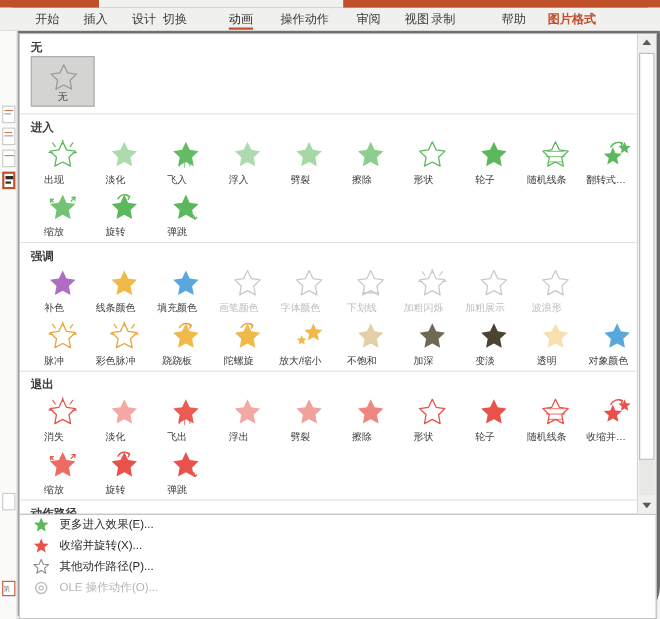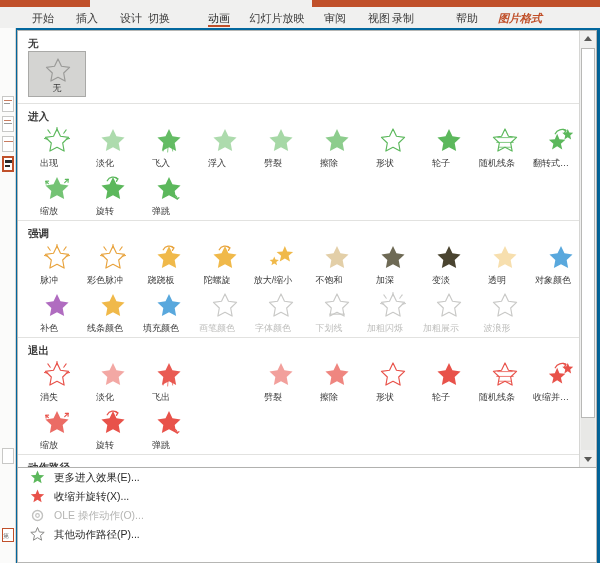--- a/index.html
+++ b/index.html
@@ -3,21 +3,21 @@
 <meta charset="utf-8">
 <style>
   * { box-sizing: border-box; }
   html, body {
     margin: 0; padding: 0;
     width: 600px; height: 563px;
     overflow: hidden;
     background: #ffffff;
     font-family: "Liberation Sans", "DejaVu Sans", sans-serif;
   }
-  #root { position: relative; width: 600px; height: 563px; background: #0369a1; }
+  #root { position: relative; width: 600px; height: 563px; background: #737373; border-radius: 30px; }
 
   
   .bg-accent-top {
     position: absolute; left: 0; top: 0; width: 600px; height: 7px;
     background: #c0502a;
   }
   .bg-accent-top .gap {
     position: absolute; top: 0; height: 7px; background: #f0f0ef;
   }
   .bg-left-strip {
@@ -45,21 +45,21 @@
   .tab {
     position: absolute; top: 2px; height: 19px; line-height: 19px;
     font-size: 11px; color: #3b3b3b; text-align: center;
     white-space: nowrap; cursor: default;
   }
   .tab.active { color: #1f1f1f; }
   .tab.active::after {
     content: ""; position: absolute; left: 50%; transform: translateX(-50%);
     bottom: 1px; width: 22px; height: 2px; background: #c0502a;
   }
-  .tab.contextual { color: #c0502a; font-weight: bold; font-style: italic; }
+  .tab.contextual { color: #c0502a; font-weight: bold; }
 
   
   .gallery {
     position: absolute; left: 17px; top: 30px;
     width: 580px; height: 438px;
     background: #ffffff;
     border: 1px solid #b6b6b4;
     box-shadow: 1px 1px 3px rgba(0,0,0,0.18);
   }
   .gallery-inner {
@@ -186,21 +186,21 @@
     <div class="bg-thumb" style="top:500px;height:14px;border-color:#c0502a;"></div>
     <div class="bg-num" style="left:3px;top:505px;">第</div>
   </div>
 
   <div class="tabbar">
       <div class="tab" style="left: 26px; width: 34px;">开始</div>
       <div class="tab" style="left: 70px; width: 34px;">插入</div>
       <div class="tab" style="left: 114px; width: 34px;">设计</div>
       <div class="tab" style="left: 142px; width: 34px;">切换</div>
       <div class="tab active" style="left: 202px; width: 34px;">动画</div>
-      <div class="tab" style="left: 246px; width: 62px;">幻灯片放映</div>
+      <div class="tab" style="left: 246px; width: 62px;">操作动作</div>
       <div class="tab" style="left: 318px; width: 34px;">审阅</div>
       <div class="tab" style="left: 362px; width: 34px;">视图</div>
       <div class="tab" style="left: 386px; width: 34px;">录制</div>
       <div class="tab" style="left: 450px; width: 34px;">帮助</div>
       <div class="tab contextual" style="left: 494px; width: 52px;">图片格式</div>
     </div>
 
   <div class="gallery">
     <div class="gallery-inner">
       <div id="groups">
@@ -332,20 +332,84 @@
                   </svg></span>
                 <span class="lbl">弹跳</span>
               </div>
             </div>
           </div>
           <div class="group group-sep">
             <div class="group-title">强调</div>
             <div class="row">
               <div class="cell" style="left: 10px;">
                 <span class="ico"><svg viewBox="0 0 28 27" width="28" height="26">
+                    <path d="M14 2 L17.6 9.6 L26 10.8 L19.9 16.6 L21.4 25 L14 21 L6.6 25 L8.1 16.6 L2 10.8 L10.4 9.6 Z" fill="#b06cc0" stroke="none" stroke-width="1.2" opacity="1" stroke-linejoin="round"></path>
+                  </svg></span>
+                <span class="lbl">补色</span>
+              </div>
+              <div class="cell" style="left: 66px;">
+                <span class="ico"><svg viewBox="0 0 28 27" width="28" height="26">
+                    <path d="M14 2 L17.6 9.6 L26 10.8 L19.9 16.6 L21.4 25 L14 21 L6.6 25 L8.1 16.6 L2 10.8 L10.4 9.6 Z" fill="#f0b94a" stroke="none" stroke-width="1.2" opacity="1" stroke-linejoin="round"></path>
+                  </svg></span>
+                <span class="lbl">线条颜色</span>
+              </div>
+              <div class="cell" style="left: 122px;">
+                <span class="ico"><svg viewBox="0 0 28 27" width="28" height="26">
+                    <path d="M14 2 L17.6 9.6 L26 10.8 L19.9 16.6 L21.4 25 L14 21 L6.6 25 L8.1 16.6 L2 10.8 L10.4 9.6 Z" fill="#59a8dd" stroke="none" stroke-width="1.2" opacity="1" stroke-linejoin="round"></path>
+                  </svg></span>
+                <span class="lbl">填充颜色</span>
+              </div>
+              <div class="cell disabled" style="left: 178px;">
+                <span class="ico"><svg viewBox="0 0 28 27" width="28" height="26">
+                    <path d="M14 2 L17.6 9.6 L26 10.8 L19.9 16.6 L21.4 25 L14 21 L6.6 25 L8.1 16.6 L2 10.8 L10.4 9.6 Z" fill="none" stroke="#c9c9c7" stroke-width="1.2" opacity="1" stroke-linejoin="round"></path>
+                  </svg></span>
+                <span class="lbl">画笔颜色</span>
+              </div>
+              <div class="cell disabled" style="left: 234px;">
+                <span class="ico"><svg viewBox="0 0 28 27" width="28" height="26">
+                    <path d="M14 2 L17.6 9.6 L26 10.8 L19.9 16.6 L21.4 25 L14 21 L6.6 25 L8.1 16.6 L2 10.8 L10.4 9.6 Z" fill="none" stroke="#c9c9c7" stroke-width="1.2" opacity="1" stroke-linejoin="round"></path>
+                  </svg></span>
+                <span class="lbl">字体颜色</span>
+              </div>
+              <div class="cell disabled" style="left: 290px;">
+                <span class="ico"><svg viewBox="0 0 28 27" width="28" height="26">
+                    <path d="M14 2 L17.6 9.6 L26 10.8 L19.9 16.6 L21.4 25 L14 21 L6.6 25 L8.1 16.6 L2 10.8 L10.4 9.6 Z" fill="none" stroke="#c9c9c7" stroke-width="1.2" opacity="1" stroke-linejoin="round"></path>
+                    <line x1="6" y1="23" x2="22" y2="23" stroke="#c9c9c7" stroke-width="1.2"></line>
+                  </svg></span>
+                <span class="lbl">下划线</span>
+              </div>
+              <div class="cell disabled" style="left: 346px;">
+                <span class="ico"><svg viewBox="0 0 28 27" width="28" height="26">
+                    <path d="M14 2 L17.6 9.6 L26 10.8 L19.9 16.6 L21.4 25 L14 21 L6.6 25 L8.1 16.6 L2 10.8 L10.4 9.6 Z" fill="none" stroke="#c9c9c7" stroke-width="1.2" opacity="1" stroke-linejoin="round"></path>
+                    <g stroke="#c9c9c7" stroke-width="1.1" stroke-linecap="round">
+                      <line x1="14" y1="0.5" x2="14" y2="4"></line>
+                      <line x1="4.5" y1="3" x2="7" y2="6.5"></line>
+                      <line x1="23.5" y1="3" x2="21" y2="6.5"></line>
+                      <line x1="1" y1="12" x2="4.5" y2="12.6"></line>
+                      <line x1="27" y1="12" x2="23.5" y2="12.6"></line>
+                    </g>
+                  </svg></span>
+                <span class="lbl">加粗闪烁</span>
+              </div>
+              <div class="cell disabled" style="left: 402px;">
+                <span class="ico"><svg viewBox="0 0 28 27" width="28" height="26">
+                    <path d="M14 2 L17.6 9.6 L26 10.8 L19.9 16.6 L21.4 25 L14 21 L6.6 25 L8.1 16.6 L2 10.8 L10.4 9.6 Z" fill="none" stroke="#c9c9c7" stroke-width="1.2" opacity="1" stroke-linejoin="round"></path>
+                  </svg></span>
+                <span class="lbl">加粗展示</span>
+              </div>
+              <div class="cell disabled" style="left: 458px;">
+                <span class="ico"><svg viewBox="0 0 28 27" width="28" height="26">
+                    <path d="M14 2 L17.6 9.6 L26 10.8 L19.9 16.6 L21.4 25 L14 21 L6.6 25 L8.1 16.6 L2 10.8 L10.4 9.6 Z" fill="none" stroke="#c9c9c7" stroke-width="1.2" opacity="1" stroke-linejoin="round"></path>
+                  </svg></span>
+                <span class="lbl">波浪形</span>
+              </div>
+            </div>
+            <div class="row">
+              <div class="cell" style="left: 10px;">
+                <span class="ico"><svg viewBox="0 0 28 27" width="28" height="26">
                     <path d="M14 2 L17.6 9.6 L26 10.8 L19.9 16.6 L21.4 25 L14 21 L6.6 25 L8.1 16.6 L2 10.8 L10.4 9.6 Z" fill="none" stroke="#e8a33d" stroke-width="1.2" opacity="1" stroke-linejoin="round"></path>
                     <g stroke="#e8a33d" stroke-width="1.1" stroke-linecap="round">
                       <line x1="14" y1="0.5" x2="14" y2="4"></line>
                       <line x1="4.5" y1="3" x2="7" y2="6.5"></line>
                       <line x1="23.5" y1="3" x2="21" y2="6.5"></line>
                       <line x1="1" y1="12" x2="4.5" y2="12.6"></line>
                       <line x1="27" y1="12" x2="23.5" y2="12.6"></line>
                     </g>
                   </svg></span>
                 <span class="lbl">脉冲</span>
@@ -410,84 +474,20 @@
                   </svg></span>
                 <span class="lbl">透明</span>
               </div>
               <div class="cell" style="left: 514px;">
                 <span class="ico"><svg viewBox="0 0 28 27" width="28" height="26">
                     <path d="M14 2 L17.6 9.6 L26 10.8 L19.9 16.6 L21.4 25 L14 21 L6.6 25 L8.1 16.6 L2 10.8 L10.4 9.6 Z" fill="#59a8dd" stroke="none" stroke-width="1.2" opacity="1" stroke-linejoin="round"></path>
                   </svg></span>
                 <span class="lbl">对象颜色</span>
               </div>
             </div>
-            <div class="row">
-              <div class="cell" style="left: 10px;">
-                <span class="ico"><svg viewBox="0 0 28 27" width="28" height="26">
-                    <path d="M14 2 L17.6 9.6 L26 10.8 L19.9 16.6 L21.4 25 L14 21 L6.6 25 L8.1 16.6 L2 10.8 L10.4 9.6 Z" fill="#b06cc0" stroke="none" stroke-width="1.2" opacity="1" stroke-linejoin="round"></path>
-                  </svg></span>
-                <span class="lbl">补色</span>
-              </div>
-              <div class="cell" style="left: 66px;">
-                <span class="ico"><svg viewBox="0 0 28 27" width="28" height="26">
-                    <path d="M14 2 L17.6 9.6 L26 10.8 L19.9 16.6 L21.4 25 L14 21 L6.6 25 L8.1 16.6 L2 10.8 L10.4 9.6 Z" fill="#f0b94a" stroke="none" stroke-width="1.2" opacity="1" stroke-linejoin="round"></path>
-                  </svg></span>
-                <span class="lbl">线条颜色</span>
-              </div>
-              <div class="cell" style="left: 122px;">
-                <span class="ico"><svg viewBox="0 0 28 27" width="28" height="26">
-                    <path d="M14 2 L17.6 9.6 L26 10.8 L19.9 16.6 L21.4 25 L14 21 L6.6 25 L8.1 16.6 L2 10.8 L10.4 9.6 Z" fill="#59a8dd" stroke="none" stroke-width="1.2" opacity="1" stroke-linejoin="round"></path>
-                  </svg></span>
-                <span class="lbl">填充颜色</span>
-              </div>
-              <div class="cell disabled" style="left: 178px;">
-                <span class="ico"><svg viewBox="0 0 28 27" width="28" height="26">
-                    <path d="M14 2 L17.6 9.6 L26 10.8 L19.9 16.6 L21.4 25 L14 21 L6.6 25 L8.1 16.6 L2 10.8 L10.4 9.6 Z" fill="none" stroke="#c9c9c7" stroke-width="1.2" opacity="1" stroke-linejoin="round"></path>
-                  </svg></span>
-                <span class="lbl">画笔颜色</span>
-              </div>
-              <div class="cell disabled" style="left: 234px;">
-                <span class="ico"><svg viewBox="0 0 28 27" width="28" height="26">
-                    <path d="M14 2 L17.6 9.6 L26 10.8 L19.9 16.6 L21.4 25 L14 21 L6.6 25 L8.1 16.6 L2 10.8 L10.4 9.6 Z" fill="none" stroke="#c9c9c7" stroke-width="1.2" opacity="1" stroke-linejoin="round"></path>
-                  </svg></span>
-                <span class="lbl">字体颜色</span>
-              </div>
-              <div class="cell disabled" style="left: 290px;">
-                <span class="ico"><svg viewBox="0 0 28 27" width="28" height="26">
-                    <path d="M14 2 L17.6 9.6 L26 10.8 L19.9 16.6 L21.4 25 L14 21 L6.6 25 L8.1 16.6 L2 10.8 L10.4 9.6 Z" fill="none" stroke="#c9c9c7" stroke-width="1.2" opacity="1" stroke-linejoin="round"></path>
-                    <line x1="6" y1="23" x2="22" y2="23" stroke="#c9c9c7" stroke-width="1.2"></line>
-                  </svg></span>
-                <span class="lbl">下划线</span>
-              </div>
-              <div class="cell disabled" style="left: 346px;">
-                <span class="ico"><svg viewBox="0 0 28 27" width="28" height="26">
-                    <path d="M14 2 L17.6 9.6 L26 10.8 L19.9 16.6 L21.4 25 L14 21 L6.6 25 L8.1 16.6 L2 10.8 L10.4 9.6 Z" fill="none" stroke="#c9c9c7" stroke-width="1.2" opacity="1" stroke-linejoin="round"></path>
-                    <g stroke="#c9c9c7" stroke-width="1.1" stroke-linecap="round">
-                      <line x1="14" y1="0.5" x2="14" y2="4"></line>
-                      <line x1="4.5" y1="3" x2="7" y2="6.5"></line>
-                      <line x1="23.5" y1="3" x2="21" y2="6.5"></line>
-                      <line x1="1" y1="12" x2="4.5" y2="12.6"></line>
-                      <line x1="27" y1="12" x2="23.5" y2="12.6"></line>
-                    </g>
-                  </svg></span>
-                <span class="lbl">加粗闪烁</span>
-              </div>
-              <div class="cell disabled" style="left: 402px;">
-                <span class="ico"><svg viewBox="0 0 28 27" width="28" height="26">
-                    <path d="M14 2 L17.6 9.6 L26 10.8 L19.9 16.6 L21.4 25 L14 21 L6.6 25 L8.1 16.6 L2 10.8 L10.4 9.6 Z" fill="none" stroke="#c9c9c7" stroke-width="1.2" opacity="1" stroke-linejoin="round"></path>
-                  </svg></span>
-                <span class="lbl">加粗展示</span>
-              </div>
-              <div class="cell disabled" style="left: 458px;">
-                <span class="ico"><svg viewBox="0 0 28 27" width="28" height="26">
-                    <path d="M14 2 L17.6 9.6 L26 10.8 L19.9 16.6 L21.4 25 L14 21 L6.6 25 L8.1 16.6 L2 10.8 L10.4 9.6 Z" fill="none" stroke="#c9c9c7" stroke-width="1.2" opacity="1" stroke-linejoin="round"></path>
-                  </svg></span>
-                <span class="lbl">波浪形</span>
-              </div>
-            </div>
           </div>
           <div class="group group-sep">
             <div class="group-title">退出</div>
             <div class="row">
               <div class="cell" style="left: 10px;">
                 <span class="ico"><svg viewBox="0 0 28 27" width="28" height="26">
                     <path d="M14 2 L17.6 9.6 L26 10.8 L19.9 16.6 L21.4 25 L14 21 L6.6 25 L8.1 16.6 L2 10.8 L10.4 9.6 Z" fill="none" stroke="#e8524a" stroke-width="1.2" opacity="1" stroke-linejoin="round"></path>
                     <g stroke="#e8524a" stroke-width="1.1" stroke-linecap="round">
                       <line x1="14" y1="0.5" x2="14" y2="4"></line>
                       <line x1="4.5" y1="3" x2="7" y2="6.5"></line>
@@ -507,20 +507,26 @@
               <div class="cell" style="left: 122px;">
                 <span class="ico"><svg viewBox="0 0 28 27" width="28" height="26">
                     <path d="M14 2 L17.6 9.6 L26 10.8 L19.9 16.6 L21.4 25 L14 21 L6.6 25 L8.1 16.6 L2 10.8 L10.4 9.6 Z" fill="#e8524a" stroke="none" stroke-width="1.2" opacity="0.95" stroke-linejoin="round"></path>
                     <g stroke="#e8524a" stroke-width="1" stroke-linecap="round" opacity="0.75">
                       <line x1="9" y1="20" x2="8" y2="25"></line>
                       <line x1="13" y1="21" x2="12.6" y2="26"></line>
                       <line x1="17" y1="20" x2="17.8" y2="25"></line>
                     </g>
                   </svg></span>
                 <span class="lbl">飞出</span>
+              </div>
+              <div class="cell" style="left: 178px;">
+                <span class="ico"><svg viewBox="0 0 28 27" width="28" height="26">
+                    <path d="M14 2 L17.6 9.6 L26 10.8 L19.9 16.6 L21.4 25 L14 21 L6.6 25 L8.1 16.6 L2 10.8 L10.4 9.6 Z" fill="#e8524a" stroke="none" stroke-width="1.2" opacity="0.5" stroke-linejoin="round"></path>
+                  </svg></span>
+                <span class="lbl">浮出</span>
               </div>
               <div class="cell" style="left: 234px;">
                 <span class="ico"><svg viewBox="0 0 28 27" width="28" height="26">
                     <path d="M14 2 L17.6 9.6 L26 10.8 L19.9 16.6 L21.4 25 L14 21 L6.6 25 L8.1 16.6 L2 10.8 L10.4 9.6 Z" fill="#e8524a" stroke="none" stroke-width="1.2" opacity="0.55" stroke-linejoin="round"></path>
                   </svg></span>
                 <span class="lbl">劈裂</span>
               </div>
               <div class="cell" style="left: 290px;">
                 <span class="ico"><svg viewBox="0 0 28 27" width="28" height="26">
                     <path d="M14 2 L17.6 9.6 L26 10.8 L19.9 16.6 L21.4 25 L14 21 L6.6 25 L8.1 16.6 L2 10.8 L10.4 9.6 Z" fill="#e8524a" stroke="none" stroke-width="1.2" opacity="0.7" stroke-linejoin="round"></path>
@@ -614,23 +620,23 @@
   </div>
 
   <div class="menu">
     <div id="menuitems">
         <div class="menuitem"><span class="mico"><svg viewBox="0 0 15 15" width="15" height="15">
               <polygon points="7.5,0.5 9.4,5.0 14.2,5.3 10.5,8.5 11.6,13.2 7.5,10.7 3.4,13.2 4.5,8.5 0.8,5.3 5.6,5.0" fill="#5cb85c" stroke="none" stroke-width="1" stroke-linejoin="round"></polygon>
             </svg></span><span>更多进入效果(E)...</span></div>
         <div class="menuitem"><span class="mico"><svg viewBox="0 0 15 15" width="15" height="15">
               <polygon points="7.5,0.5 9.4,5.0 14.2,5.3 10.5,8.5 11.6,13.2 7.5,10.7 3.4,13.2 4.5,8.5 0.8,5.3 5.6,5.0" fill="#e8524a" stroke="none" stroke-width="1" stroke-linejoin="round"></polygon>
             </svg></span><span>收缩并旋转(X)...</span></div>
+        <div class="menuitem"><span class="mico"><svg viewBox="0 0 15 15" width="15" height="15">
+              <polygon points="7.5,0.5 9.4,5.0 14.2,5.3 10.5,8.5 11.6,13.2 7.5,10.7 3.4,13.2 4.5,8.5 0.8,5.3 5.6,5.0" fill="none" stroke="#8a8a88" stroke-width="1" stroke-linejoin="round"></polygon>
+            </svg></span><span>其他动作路径(P)...</span></div>
         <div class="menuitem disabled"><span class="mico"><svg viewBox="0 0 15 15" width="15" height="15">
               <circle cx="7.5" cy="7.5" r="5" fill="none" stroke="#c2c2c0" stroke-width="1.4"></circle>
               <circle cx="7.5" cy="7.5" r="1.8" fill="none" stroke="#c2c2c0" stroke-width="1.2"></circle>
             </svg></span><span>OLE 操作动作(O)...</span></div>
-        <div class="menuitem"><span class="mico"><svg viewBox="0 0 15 15" width="15" height="15">
-              <polygon points="7.5,0.5 9.4,5.0 14.2,5.3 10.5,8.5 11.6,13.2 7.5,10.7 3.4,13.2 4.5,8.5 0.8,5.3 5.6,5.0" fill="none" stroke="#8a8a88" stroke-width="1" stroke-linejoin="round"></polygon>
-            </svg></span><span>其他动作路径(P)...</span></div>
       </div>
   </div>
 
 </div>
 
 </body></html>

